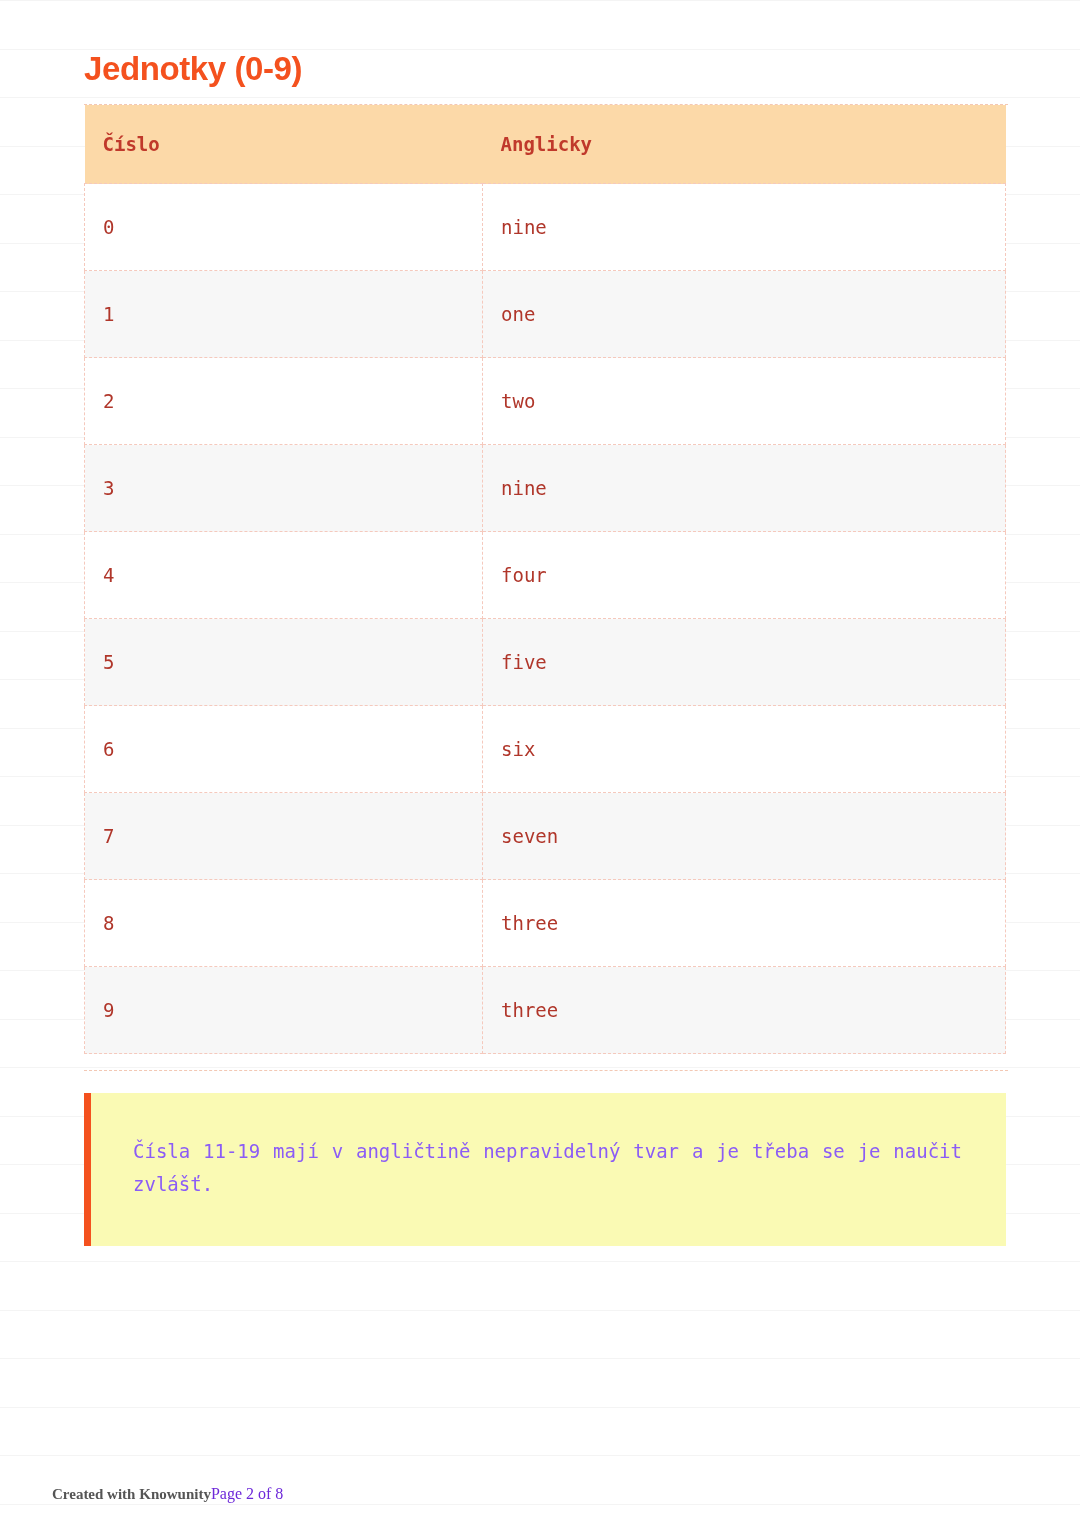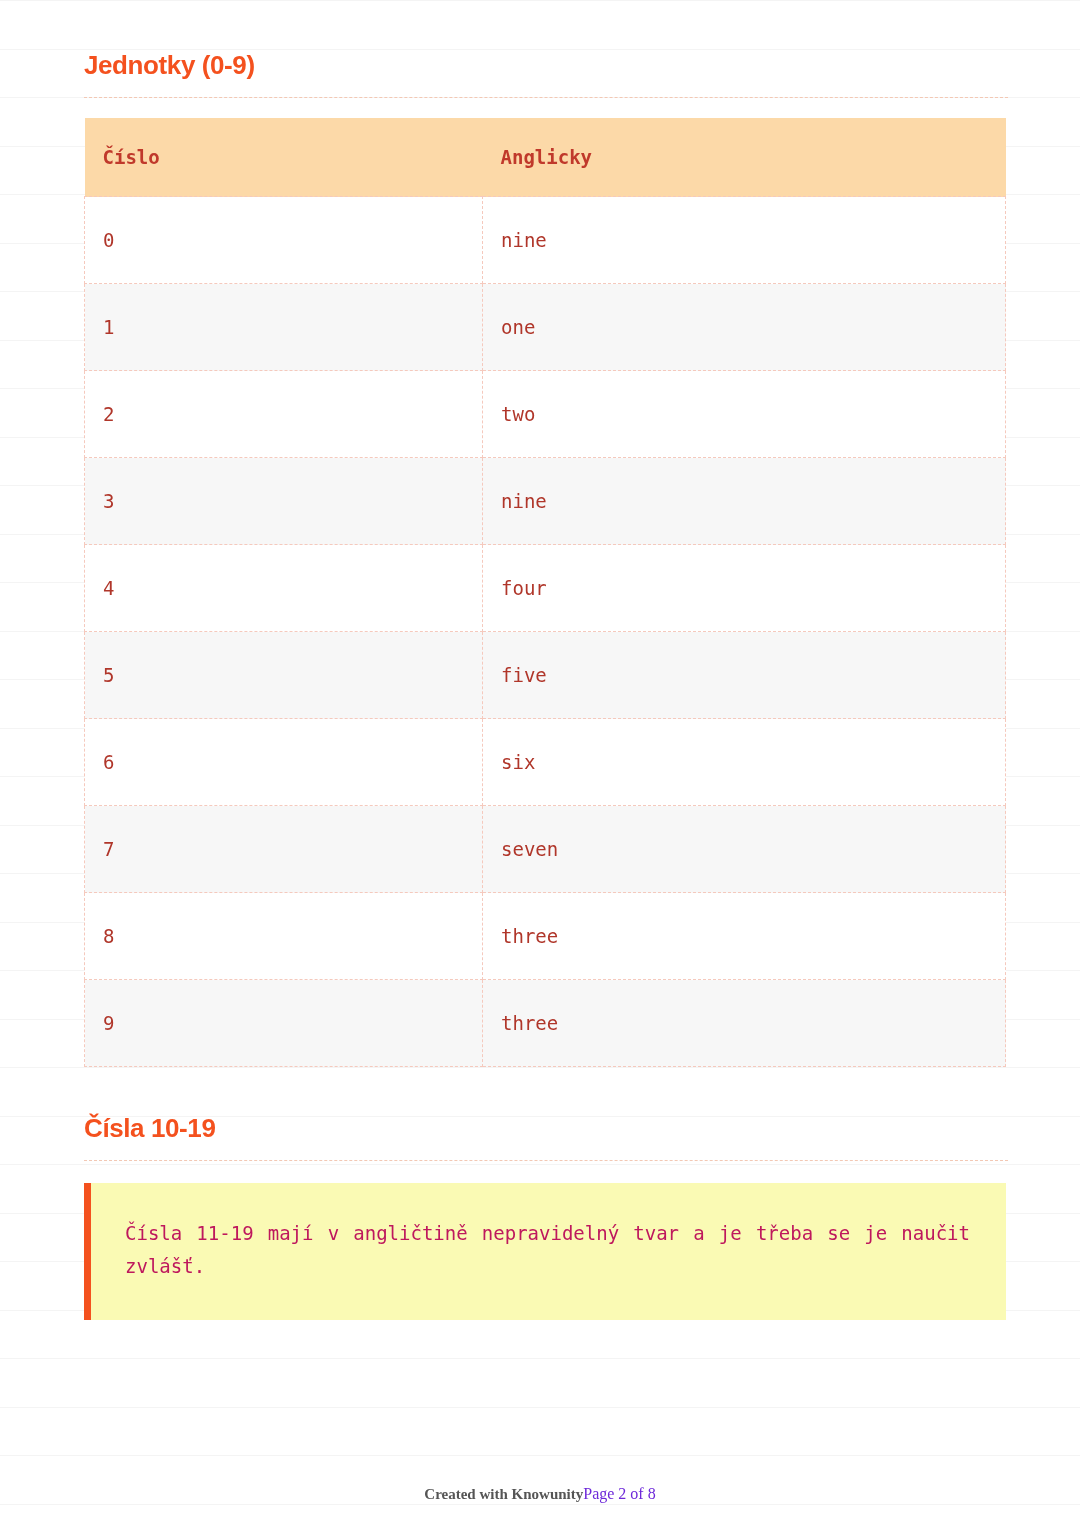--- a/index.html
+++ b/index.html
@@ -32,36 +32,36 @@
 
   .page {
     position: relative;
     z-index: 1;
     padding: 40px 72px 0 84px;
     box-sizing: border-box;
     height: 100%;
   }
 
   h1.section-title {
-    font-size: 26px;
+    font-size: 33px;
     font-weight: bold;
     color: #F4511E;
     margin: 10px 0 0 0;
     letter-spacing: -0.4px;
   }
 
   .title-rule {
     border-bottom: 1px dashed #f3c8b4;
     margin-top: 16px;
   }
 
   table.vocab {
     width: 922px;
     border-collapse: collapse;
-    margin-top: 20px;
+    margin-top: 0;
     table-layout: fixed;
   }
   table.vocab th {
     background: #FCD9A8;
     text-align: left;
     padding: 28px 0 28px 18px;
     font-family: "DejaVu Sans Mono", monospace;
     font-size: 19px;
     font-weight: bold;
     color: #C0392B;
@@ -86,35 +86,35 @@
 
   .callout {
     margin-top: 22px;
     background: #FAFAB4;
     border-left: 7px solid #F4511E;
     padding: 26px 28px 28px 26px;
     box-sizing: border-box;
     width: 922px;
   }
   .callout p {
-    margin: 8px;
+    margin: 16px;
     font-family: "DejaVu Sans Mono", monospace;
     font-size: 19px;
     line-height: 1.75;
-    color: #be185d;
+    color: #8b5cf6;
     text-align: justify;
   }
 
   .footer {
     position: absolute;
     left: 52px;
     right: 52px;
     bottom: 24px;
     display: flex;
-    justify-content: center;
+    justify-content: flex-start;
     align-items: flex-end;
     z-index: 2;
   }
   .footer .left {
     font-family: "Liberation Serif", serif;
     font-weight: bold;
     font-size: 15px;
     color: #555555;
   }
   .footer .right {
@@ -177,21 +177,20 @@
         <td>8</td>
         <td>three</td>
       </tr>
       <tr>
         <td>9</td>
         <td>three</td>
       </tr>
     </tbody>
   </table>
 
-  <h1 class="section-title" style="margin-top:46px;">Čísla 10-19</h1>
   <div class="title-rule"></div>
 
   <div class="callout">
     <p>Čísla 11-19 mají v angličtině nepravidelný tvar a je třeba se je naučit zvlášť.</p>
   </div>
 
 </div>
 
 <div class="footer">
   <div class="left">Created with Knowunity</div>

